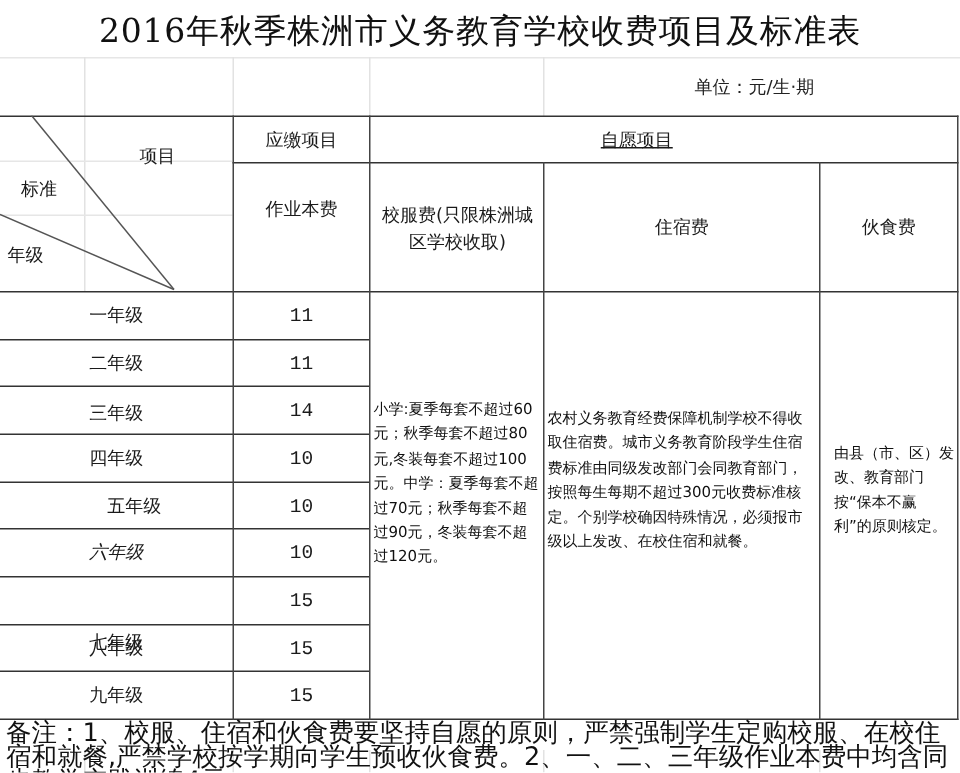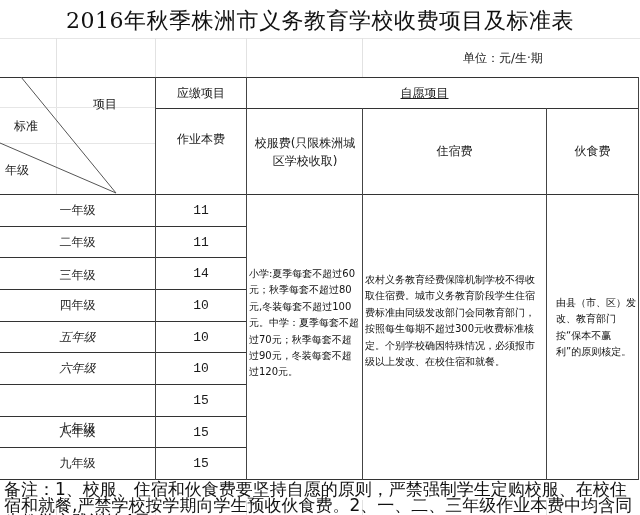--- a/index.html
+++ b/index.html
@@ -84,21 +84,21 @@
 </div>
 <div>
   <div class="cell" style="left:0;top:260px;width:155px;height:31px;text-align:right;">三年级</div>
   <div class="cell num" style="left:156px;top:258px;width:90px;height:31px;">14</div>
 </div>
 <div>
   <div class="cell" style="left:0;top:290px;width:155px;height:31px;">四年级</div>
   <div class="cell num" style="left:156px;top:290px;width:90px;height:31px;">10</div>
 </div>
 <div>
-  <div class="cell" style="left:0;top:322px;width:155px;height:30px;font-style:italic;">五年级</div>
+  <div class="cell" style="left:12px;top:322px;width:155px;height:30px;">五年级</div>
   <div class="cell num" style="left:156px;top:322px;width:90px;height:30px;">10</div>
 </div>
 <div>
   <div class="cell" style="left:0;top:353px;width:155px;height:31px;font-style:italic;">六年级</div>
   <div class="cell num" style="left:156px;top:353px;width:90px;height:31px;">10</div>
 </div>
 <div>
   <div class="cell" style="left:0;top:385px;width:155px;height:31px;margin-top:28px;">七年级</div>
   <div class="cell num" style="left:156px;top:385px;width:90px;height:31px;">15</div>
 </div>

